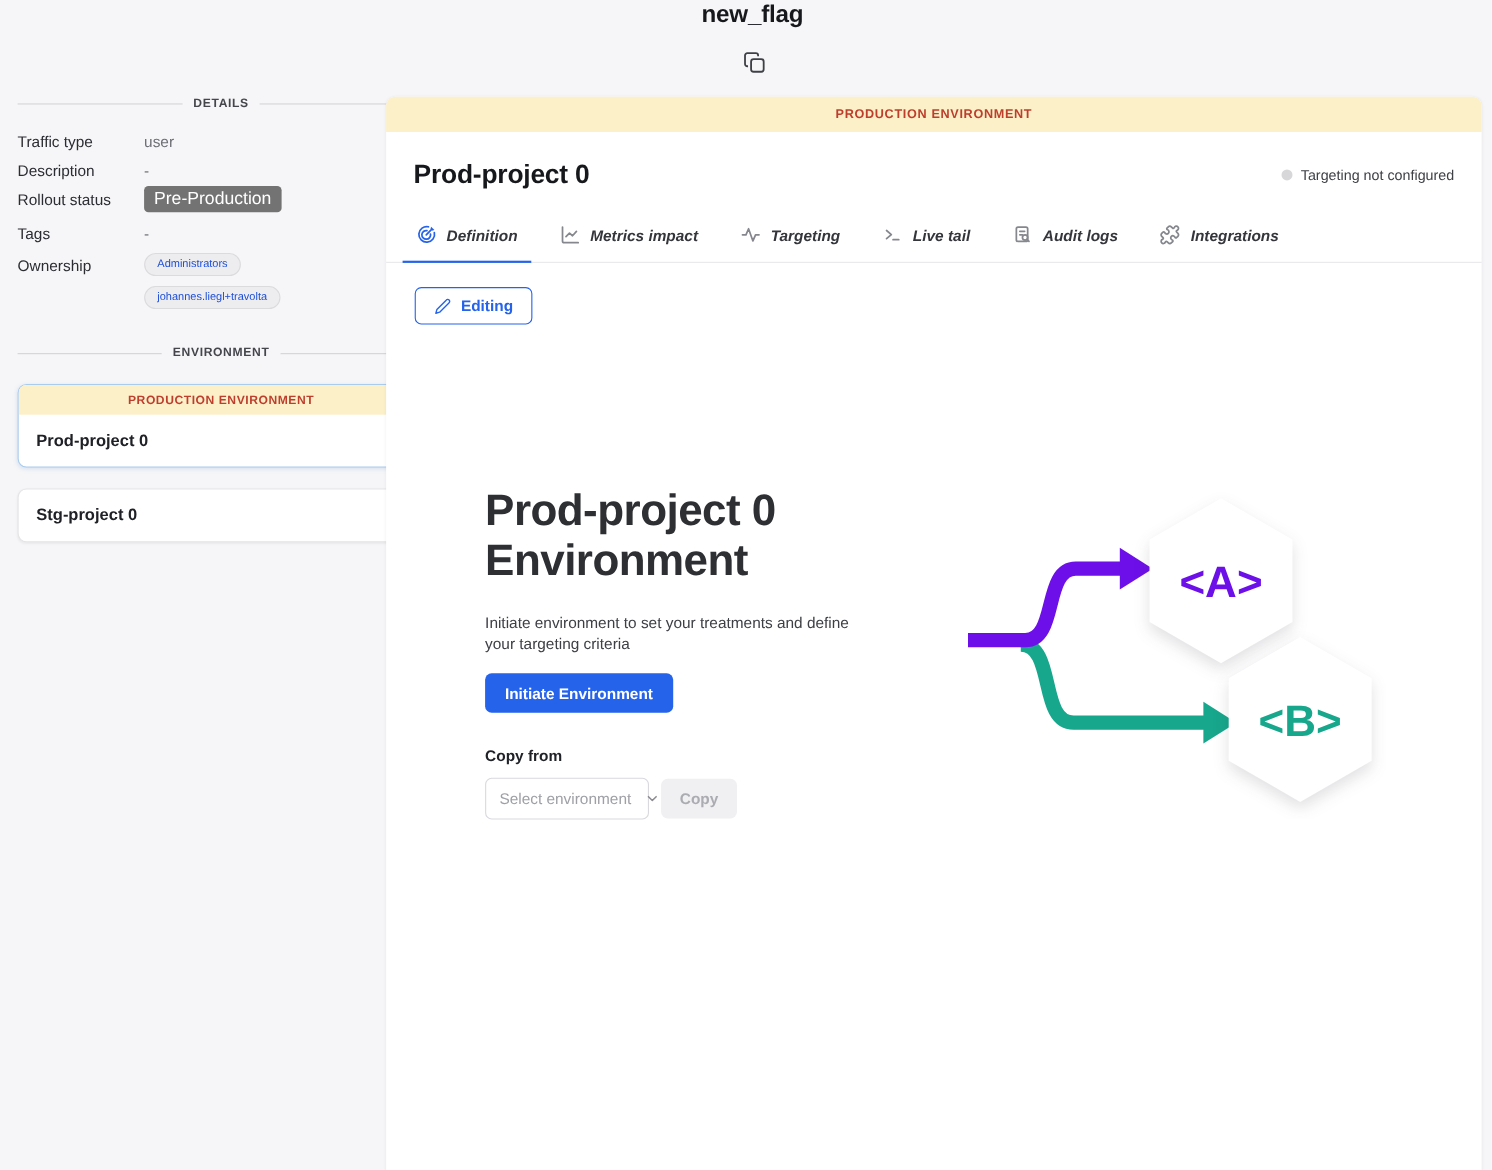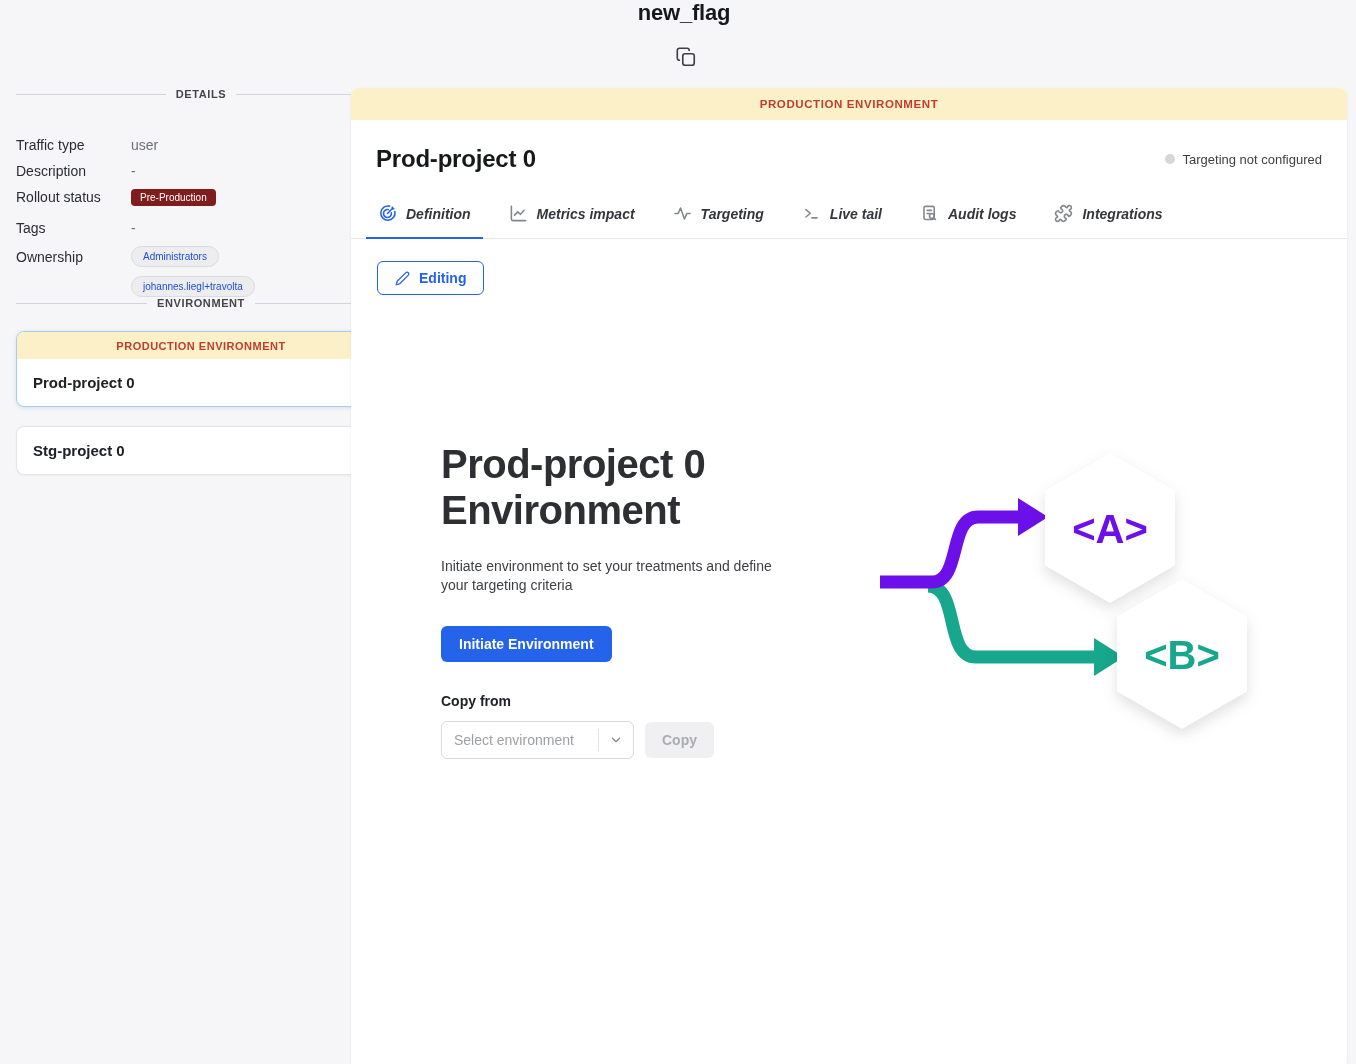--- a/index.html
+++ b/index.html
@@ -16,29 +16,29 @@
   
   .page-header { position:absolute; top:0; left:0; right:0; height:70px; display:flex; align-items:center; padding-left:16px; gap:20px;flex-direction:column; }
   .flag-title { font-size:22px; font-weight:700; color:#17181c; letter-spacing:-0.2px; margin-right:4px; }
   .hdr-icon { width:22px; height:22px; color:#3f4046; cursor:pointer; }
 
   
   .sidebar { position:absolute; top:70px; left:0; width:411px; bottom:16px; padding:0 25px 0 16px; }
   .section-heading { display:flex; align-items:center; gap:10px; font-size:11px; font-weight:700; letter-spacing:0.6px; color:#45464c; }
   .section-heading::before, .section-heading::after { content:""; flex:1; border-top:1px solid #d4d4d8; }
   .details-heading { margin-top:18px; }
-  .details-rows { margin-top:32px; display:flex; flex-direction:column; }
+  .details-rows { margin-top:16px; display:flex; flex-direction:column; }
   .detail-row { display:flex; align-items:center; min-height:26px; }
   .detail-row.align-top { align-items:flex-start; }
   .detail-label { width:115px; font-size:14px; color:#2c2d32; flex-shrink:0; }
   .detail-value { font-size:14px; color:#6e7076; }
-  .badge-gray { display:inline-block; background:#7f1d1d; color:#ffffff; font-size:10px; padding:3px 9px; border-radius:4px; }
+  .badge-gray { display:inline-block; background:#737373; color:#ffffff; font-size:16px; padding:3px 9px; border-radius:4px; }
   .owner-pills { display:flex; flex-direction:column; align-items:flex-start; gap:9px; padding-top:2px; }
   .pill { background:#ededef; border:1px solid #dbdbde; border-radius:999px; font-size:10px; color:#1d4ed8; padding:4px 11px; }
-  .env-heading { }
+  .env-heading { margin-top:34px; }
   .env-cards { margin-top:22px; display:flex; flex-direction:column; gap:19px; }
   .env-card { background:#ffffff; border-radius:8px; cursor:pointer; overflow:hidden; }
   .env-card.selected { border:1px solid #a9cbec; box-shadow:0 1px 4px rgba(120,160,210,.25); }
   .env-card.plain { border:1px solid #e5e5e8; box-shadow:0 1px 2px rgba(0,0,0,.05); }
   .env-card-banner { height:27px; background:#fcf0c9; display:flex; align-items:center; justify-content:center; font-size:11px; font-weight:700; letter-spacing:0.5px; color:#be3e2e; }
   .env-card-body { height:47px; display:flex; align-items:center; justify-content:space-between; padding:0 16px; }
   .env-card-name { font-size:15px; font-weight:700; color:#202126; }
   .status-dot { width:10px; height:10px; border-radius:50%; background:#d7d7da; flex-shrink:0; }
 
   
@@ -54,24 +54,24 @@
   .tab.active .tab-icon { color:#2563eb; }
   .tab.active::after { content:""; position:absolute; left:-10px; right:-10px; bottom:-1px; height:2px; background:#2563eb; }
 
   .main-content { position:relative; height:calc(100% - 189px); }
   .editing-btn { position:absolute; top:22px; left:26px; display:flex; align-items:center; gap:9px; border:1px solid #2563eb; background:#ffffff; color:#2563eb; font-family:inherit; font-size:14px; font-weight:700; border-radius:6px; padding:8px 17px; cursor:pointer; }
   .editing-btn svg { width:15px; height:15px; }
 
   .empty-state { position:absolute; left:90px; top:202px; width:380px; }
   .empty-title { font-size:40px; font-weight:700; color:#2e2f33; line-height:1.15; letter-spacing:-0.5px; max-width:340px; }
   .empty-desc { margin-top:24px; font-size:14px; color:#3f4046; line-height:1.35; max-width:356px; }
-  .initiate-btn { margin-top:31px; background:#2563eb; border:none; color:#ffffff; font-family:inherit; font-size:14px; font-weight:700; border-radius:6px; padding:10px 18px; cursor:pointer; display:inline-block; }
+  .initiate-btn { margin-top:17px; background:#2563eb; border:none; color:#ffffff; font-family:inherit; font-size:14px; font-weight:700; border-radius:6px; padding:10px 18px; cursor:pointer; display:inline-block; }
   .copy-from-label { margin-top:31px; font-size:14px; font-weight:700; color:#212228; }
   .copy-row { margin-top:12px; display:flex; align-items:center; gap:11px; }
-  .env-select { width:193px; height:38px; border:1px solid #d9d9de; border-radius:6px; background:#fff; display:flex; align-items:center; cursor:pointer; }
+  .env-select { width:149px; height:38px; border:1px solid #d9d9de; border-radius:6px; background:#fff; display:flex; align-items:center; cursor:pointer; }
   .env-select .select-text { flex:1; padding:0 12px; font-size:14px; color:#9fa0a6; white-space:nowrap; }
   .env-select .select-divider { width:1px; height:22px; background:#e3e3e6; }
   .env-select .select-caret { width:34px; display:flex; align-items:center; justify-content:center; color:#8a8c92; }
   .env-select .select-caret svg { width:14px; height:14px; }
   .copy-btn { background:#f0f0f2; border:none; color:#abacb1; font-family:inherit; font-size:14px; font-weight:700; border-radius:6px; padding:10px 17px; cursor:default; }
 
   .illustration { position:absolute; left:519px; top:206px; width:390px; height:300px; }
   .hex { filter:drop-shadow(0 6px 7px rgba(40,45,60,0.14)); }
   .hex-label { font-family:"Liberation Sans", sans-serif; font-weight:800; }
 </style>

